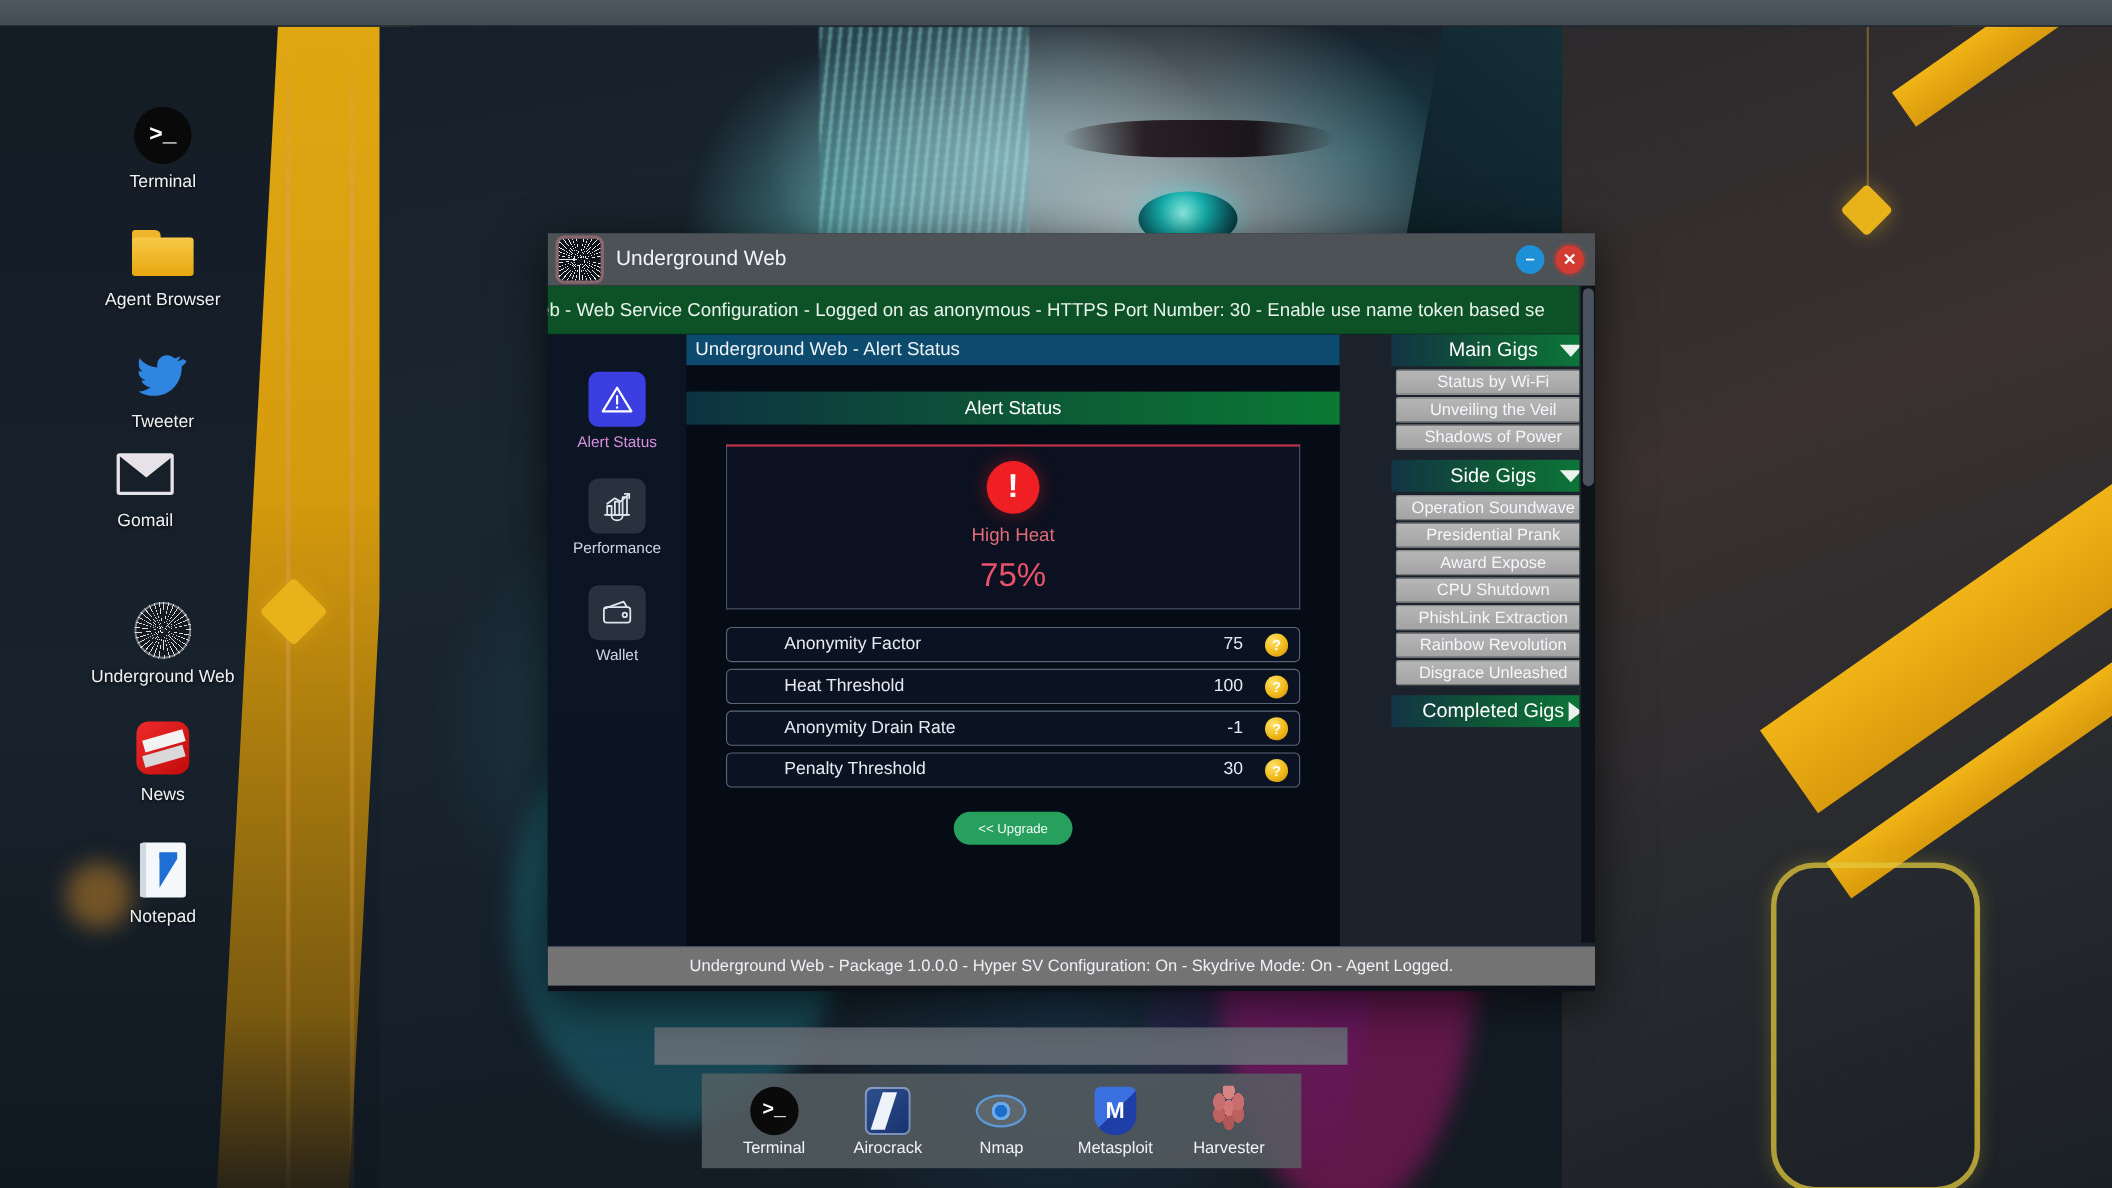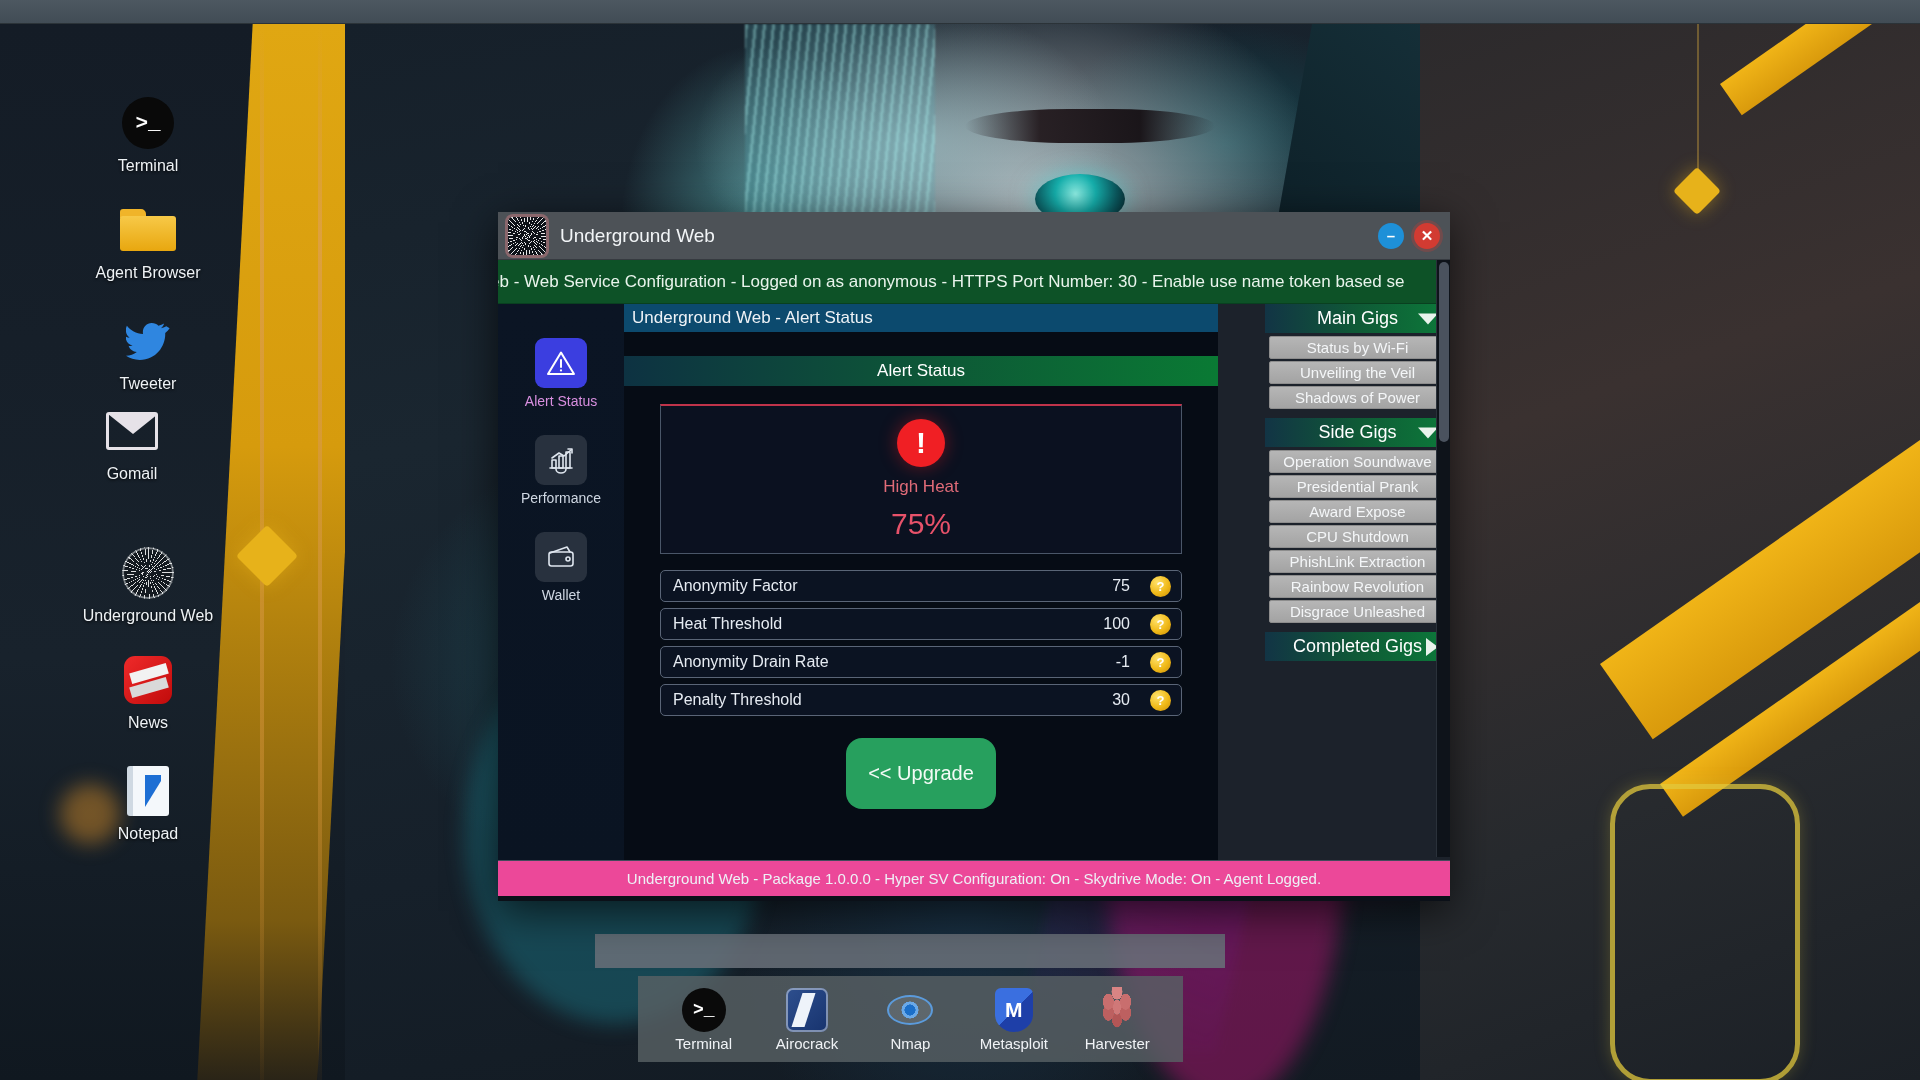--- a/index.html
+++ b/index.html
@@ -248,32 +248,32 @@
     box-shadow:0 0 18px rgba(240,31,36,.4);
   }
   #alert-card .htxt{ color:#e06b78; font-size:17px; }
   #alert-card .pct{ color:#e8526a; font-size:30px; }
 
   #stats{ margin:16px 36px 0; display:flex; flex-direction:column; gap:6px; }
   .stat-row{
     height:32px; background:#0b1322; border:1px solid #5a6577; border-radius:5px;
     display:flex; align-items:center; padding:0 10px 0 12px; cursor:pointer;
   }
-  .stat-row .sname{ color:#e6ebf2; font-size:16px; flex:1; }
+  .stat-row .sname{ color:#e6ebf2; font-size:16px; flex:1;margin-left:40px; }
   .stat-row .sval{ color:#e6ebf2; font-size:16px; margin-right:20px; }
   .coin{
     width:21px;height:21px;border-radius:50%;
     background:radial-gradient(circle at 35% 30%,#ffe26b,#f0b918 55%,#c98c07 100%);
     display:flex;align-items:center;justify-content:center;
     color:#fff;font-size:13px;font-weight:bold;
   }
   #upgrade-wrap{ text-align:center; margin-top:22px; }
   #upgrade-btn{
-    display:inline-block; padding:24px 22px; border-radius:16px;
-    background:#27a05e; color:#f3fbf6; font-size:20px; cursor:pointer;
+    display:inline-block; padding:8px 22px; border-radius:16px;
+    background:#27a05e; color:#f3fbf6; font-size:12px; cursor:pointer;
     border:none;
   }
 
   
   #rightpanel{
     width:232px; background:#1c222b; flex-shrink:0;
     display:flex; flex-direction:column;padding-left:47px;
   }
   .gig-header{
     height:29px;
@@ -296,21 +296,21 @@
     height:23px; margin:0 2px 2px;
     background:linear-gradient(180deg,#b6b6b6,#a3a3a3);
     border:1px solid #8d8d8d; border-radius:2px;
     color:#f4f6f8; font-size:15px;
     display:flex; align-items:center; justify-content:center;
     cursor:pointer;
   }
   .gig-gap{ height:7px; }
 
   #statusbar{
-    height:36px; background:#ec4899; color:#eef1f6;
+    height:36px; background:#737373; color:#eef1f6;
     display:flex;align-items:center;justify-content:center;font-size:15px;
     border-top:1px solid #434a5c;
   }
   #winscroll{
     position:absolute; right:0; top:48px; width:14px; height:597px;
     background:#0e131a; border-left:1px solid #2a313a;
   }
   #winscroll .thumb{
     position:absolute; left:2px; top:2px; width:10px; height:180px;
     background:#4a525e; border-radius:5px;

